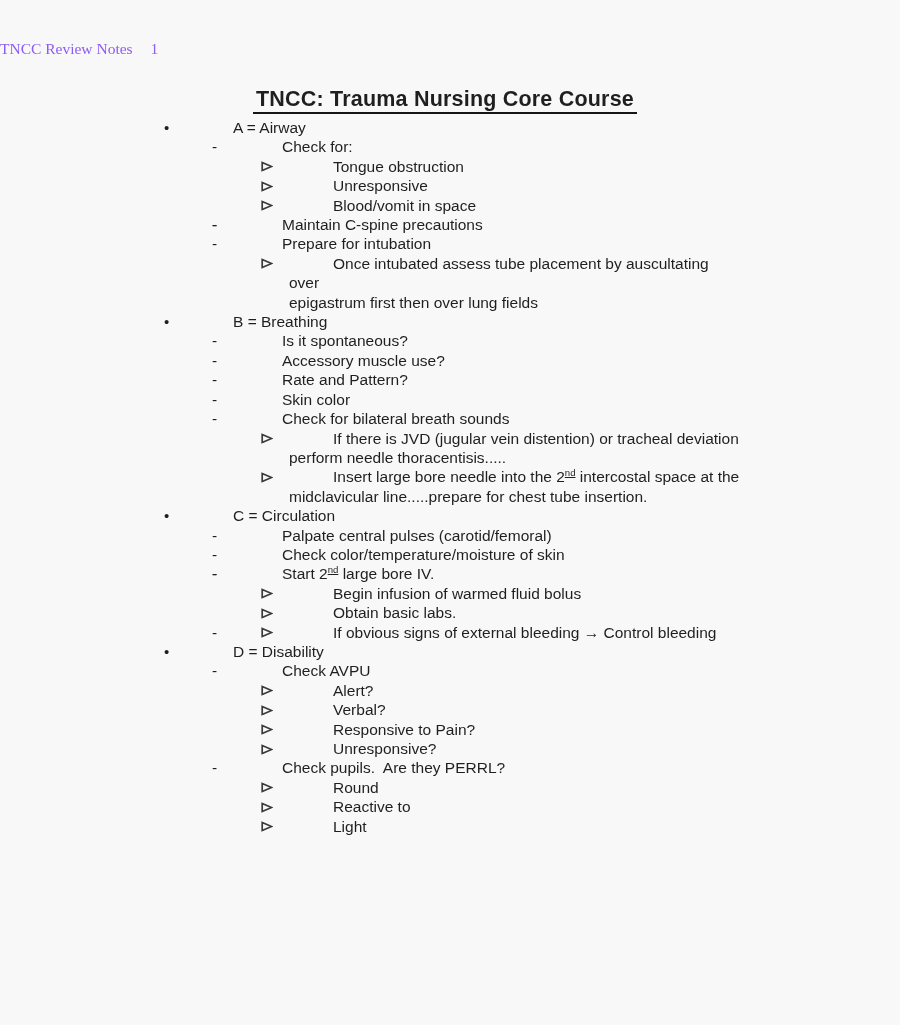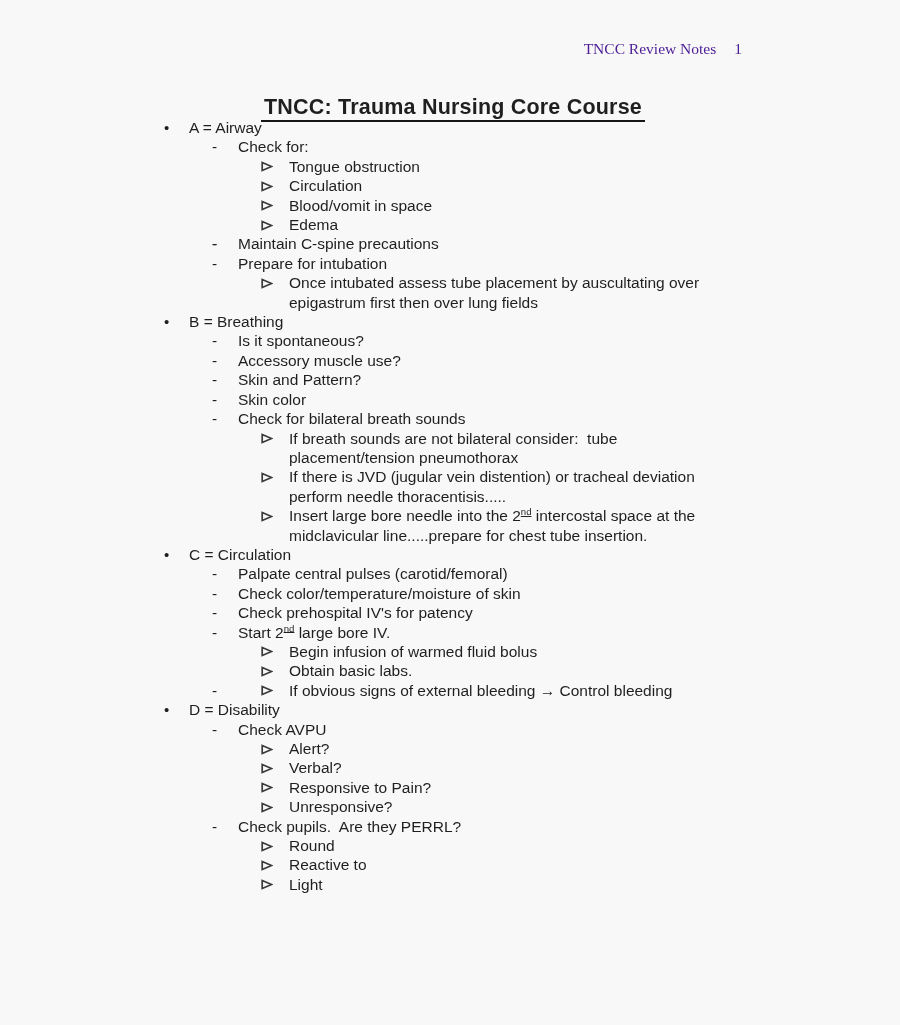--- a/index.html
+++ b/index.html
@@ -7,41 +7,41 @@
     position:relative;
     width:900px;height:1025px;
     background:#f8f8f8;
     color:#1f1f1f;
     font-family:"Liberation Sans", sans-serif;
     overflow:hidden;
   }
   .page-header{
     position:absolute;top:40px;left:0;
     width:742px;
-    text-align:right;
+    text-align:left;
     font-family:"Liberation Serif", serif;
     font-size:15.5px;
-    color:#4c1d95;
+    color:#8b5cf6;
   }
   .page-number{margin-left:18px;}
   .doc-title{
     position:absolute;top:87px;left:150px;width:590px;
-    margin:8px;text-align:center;
+    margin:0;text-align:center;
     font-size:21.5px;font-weight:bold;letter-spacing:0.2px;
   }
   .doc-title .title-text{
     border-bottom:2.5px solid #161616;
     padding:0 3px 1px 3px;
   }
   .outline{
     position:absolute;top:118px;left:150px;width:590px;
     font-size:15.5px;line-height:19.4px;
   }
   .line{position:relative;}
-  .line .text{white-space:pre-wrap;}
+  .line .text{white-space:pre-wrap;margin-left:44px;}
   .l1{padding-left:39px;}
   .l2{padding-left:88px;}
   .l3{padding-left:139px;}
   .marker{position:absolute;top:0;}
   .l1 > .marker{left:14px;font-size:15px;}
   .l2 > .marker{left:62px;}
   .l3 > .marker{left:111px;top:4.5px;line-height:0;}
   sup{font-size:0.62em;line-height:0;vertical-align:super;text-decoration:underline;}
 </style>
 </head>
@@ -57,56 +57,49 @@
   </h1>
 
   <div class="outline">
       <div class="line l1"><span class="marker">•</span><span class="text">A = Airway</span></div>
       <div class="line l2"><span class="marker">-</span><span class="text">Check for:</span></div>
       <div class="line l3"><span class="marker"><svg width="12" height="11" viewBox="0 0 12 11">
             <path d="M1.2 1.5 L10.6 5.5 L1.2 9.5 Z" fill="#f8f8f8" stroke="#3a3a3a" stroke-width="1.7" stroke-linejoin="miter"></path>
           </svg></span><span class="text">Tongue obstruction</span></div>
       <div class="line l3"><span class="marker"><svg width="12" height="11" viewBox="0 0 12 11">
             <path d="M1.2 1.5 L10.6 5.5 L1.2 9.5 Z" fill="#f8f8f8" stroke="#3a3a3a" stroke-width="1.7" stroke-linejoin="miter"></path>
-          </svg></span><span class="text">Circulation</span></div>
+          </svg></span><span class="text">Unresponsive</span></div>
       <div class="line l3"><span class="marker"><svg width="12" height="11" viewBox="0 0 12 11">
             <path d="M1.2 1.5 L10.6 5.5 L1.2 9.5 Z" fill="#f8f8f8" stroke="#3a3a3a" stroke-width="1.7" stroke-linejoin="miter"></path>
           </svg></span><span class="text">Blood/vomit in space</span></div>
-      <div class="line l3"><span class="marker"><svg width="12" height="11" viewBox="0 0 12 11">
-            <path d="M1.2 1.5 L10.6 5.5 L1.2 9.5 Z" fill="#f8f8f8" stroke="#3a3a3a" stroke-width="1.7" stroke-linejoin="miter"></path>
-          </svg></span><span class="text">Edema</span></div>
       <div class="line l2"><span class="marker">-</span></div>
       <div class="line l2"><span class="marker">-</span><span class="text">Maintain C-spine precautions</span></div>
       <div class="line l2"><span class="marker">-</span><span class="text">Prepare for intubation</span></div>
       <div class="line l3"><span class="marker"><svg width="12" height="11" viewBox="0 0 12 11">
             <path d="M1.2 1.5 L10.6 5.5 L1.2 9.5 Z" fill="#f8f8f8" stroke="#3a3a3a" stroke-width="1.7" stroke-linejoin="miter"></path>
           </svg></span><span class="text">Once intubated assess tube placement by auscultating over
 epigastrum first then over lung fields</span></div>
       <div class="line l1"><span class="marker">•</span><span class="text">B = Breathing</span></div>
       <div class="line l2"><span class="marker">-</span><span class="text">Is it spontaneous?</span></div>
       <div class="line l2"><span class="marker">-</span><span class="text">Accessory muscle use?</span></div>
-      <div class="line l2"><span class="marker">-</span><span class="text">Skin and Pattern?</span></div>
+      <div class="line l2"><span class="marker">-</span><span class="text">Rate and Pattern?</span></div>
       <div class="line l2"><span class="marker">-</span><span class="text">Skin color</span></div>
       <div class="line l2"><span class="marker">-</span><span class="text">Check for bilateral breath sounds</span></div>
-      <div class="line l3"><span class="marker"><svg width="12" height="11" viewBox="0 0 12 11">
-            <path d="M1.2 1.5 L10.6 5.5 L1.2 9.5 Z" fill="#f8f8f8" stroke="#3a3a3a" stroke-width="1.7" stroke-linejoin="miter"></path>
-          </svg></span><span class="text">If breath sounds are not bilateral consider:  tube
-placement/tension pneumothorax</span></div>
       <div class="line l3"><span class="marker"><svg width="12" height="11" viewBox="0 0 12 11">
             <path d="M1.2 1.5 L10.6 5.5 L1.2 9.5 Z" fill="#f8f8f8" stroke="#3a3a3a" stroke-width="1.7" stroke-linejoin="miter"></path>
           </svg></span><span class="text">If there is JVD (jugular vein distention) or tracheal deviation
 perform needle thoracentisis.....</span></div>
       <div class="line l3"><span class="marker"><svg width="12" height="11" viewBox="0 0 12 11">
             <path d="M1.2 1.5 L10.6 5.5 L1.2 9.5 Z" fill="#f8f8f8" stroke="#3a3a3a" stroke-width="1.7" stroke-linejoin="miter"></path>
           </svg></span><span class="text">Insert large bore needle into the 2<sup>nd</sup> intercostal space at the
 midclavicular line.....prepare for chest tube insertion.</span></div>
       <div class="line l1"><span class="marker">•</span><span class="text">C = Circulation</span></div>
       <div class="line l2"><span class="marker">-</span><span class="text">Palpate central pulses (carotid/femoral)</span></div>
       <div class="line l2"><span class="marker">-</span><span class="text">Check color/temperature/moisture of skin</span></div>
-      <div class="line l2"><span class="marker">-</span><span class="text">Check prehospital IV's for patency</span></div>
+      <div class="line l2"><span class="marker">-</span></div>
       <div class="line l2"><span class="marker">-</span><span class="text">Start 2<sup>nd</sup> large bore IV.</span></div>
       <div class="line l3"><span class="marker"><svg width="12" height="11" viewBox="0 0 12 11">
             <path d="M1.2 1.5 L10.6 5.5 L1.2 9.5 Z" fill="#f8f8f8" stroke="#3a3a3a" stroke-width="1.7" stroke-linejoin="miter"></path>
           </svg></span><span class="text">Begin infusion of warmed fluid bolus</span></div>
       <div class="line l3"><span class="marker"><svg width="12" height="11" viewBox="0 0 12 11">
             <path d="M1.2 1.5 L10.6 5.5 L1.2 9.5 Z" fill="#f8f8f8" stroke="#3a3a3a" stroke-width="1.7" stroke-linejoin="miter"></path>
           </svg></span><span class="text">Obtain basic labs.</span></div>
       <div class="line l2"><span class="marker">-</span></div>
       <div class="line l3"><span class="marker"><svg width="12" height="11" viewBox="0 0 12 11">
             <path d="M1.2 1.5 L10.6 5.5 L1.2 9.5 Z" fill="#f8f8f8" stroke="#3a3a3a" stroke-width="1.7" stroke-linejoin="miter"></path>

